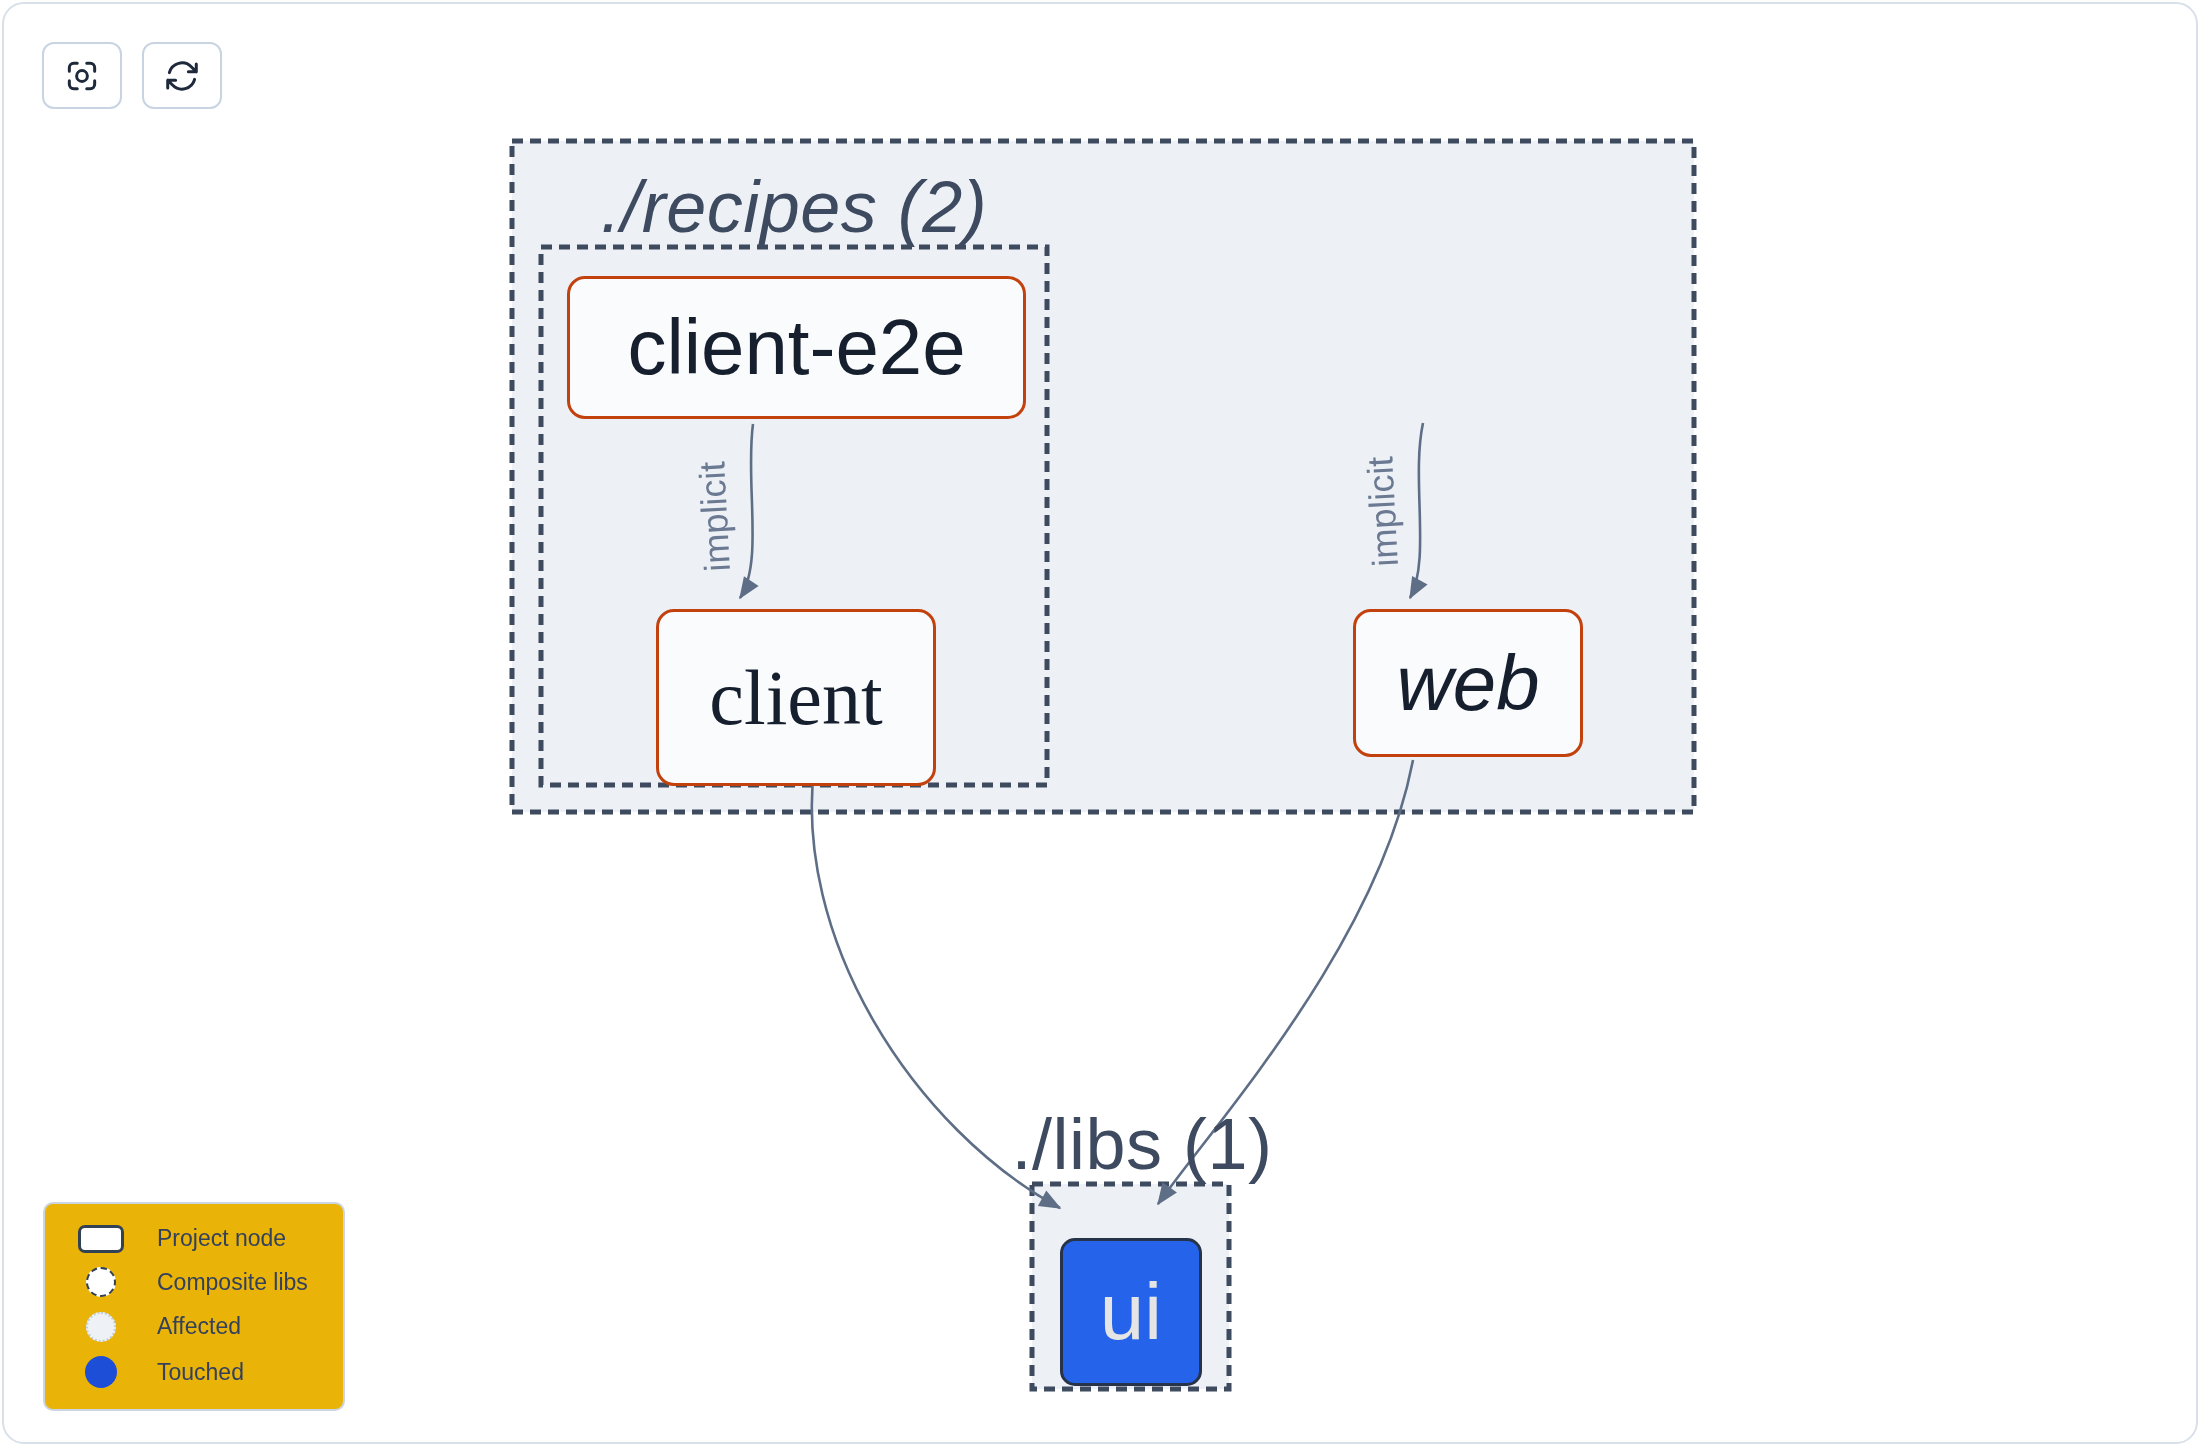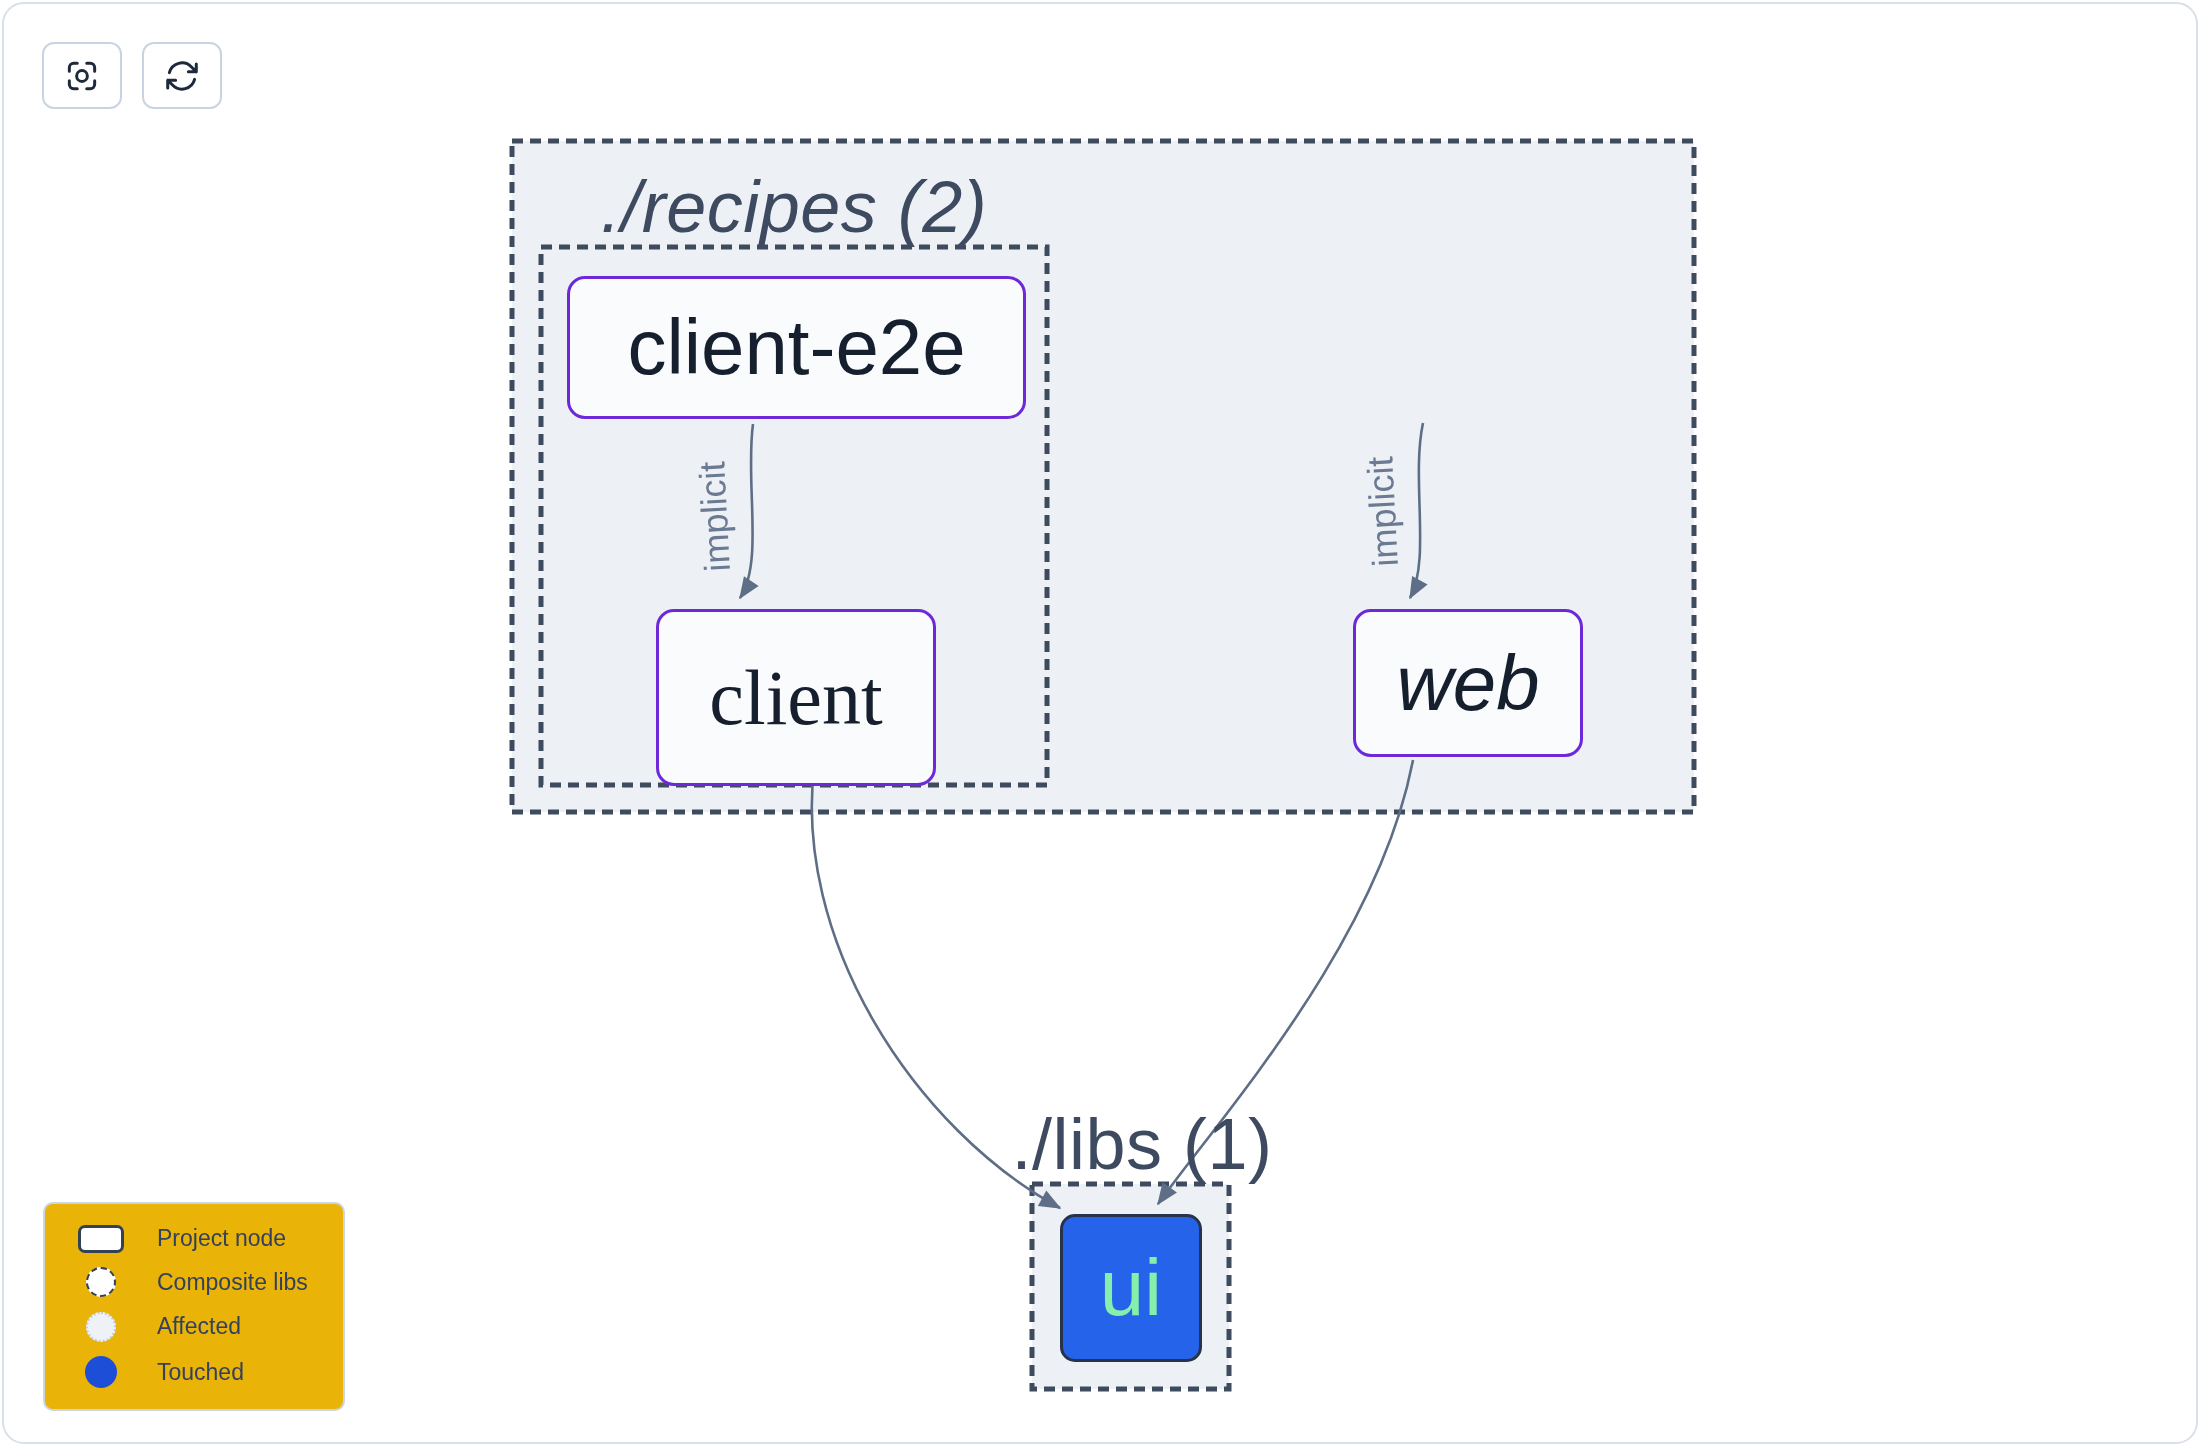--- a/index.html
+++ b/index.html
@@ -38,34 +38,35 @@
     z-index: 2;
     letter-spacing: 0.5px;
   }
   .node {
     position: absolute;
     display: flex;
     align-items: center;
     justify-content: center;
     box-sizing: border-box;
     background: #fafbfd;
-    border: 3px solid #6d28d9;
+    border: 3px solid #c2410c;
     border-radius: 18px;
     font-size: 78px;
     color: #161f2e;
     z-index: 3;
     white-space: nowrap;
     cursor: pointer;
   }
   .node.touched {
     background: #2563eb;
-    color: #86efac;
+    color: #e5e5e5;
     border-color: #273349;
     border-radius: 15px;
     font-size: 80px;
+    margin-top: 24px;
   }
   .tool-btn {
     position: absolute;
     width: 80px;
     height: 67px;
     background: #ffffff;
     border: 2px solid #c9d4e2;
     border-radius: 12px;
     display: flex;
     align-items: center;

